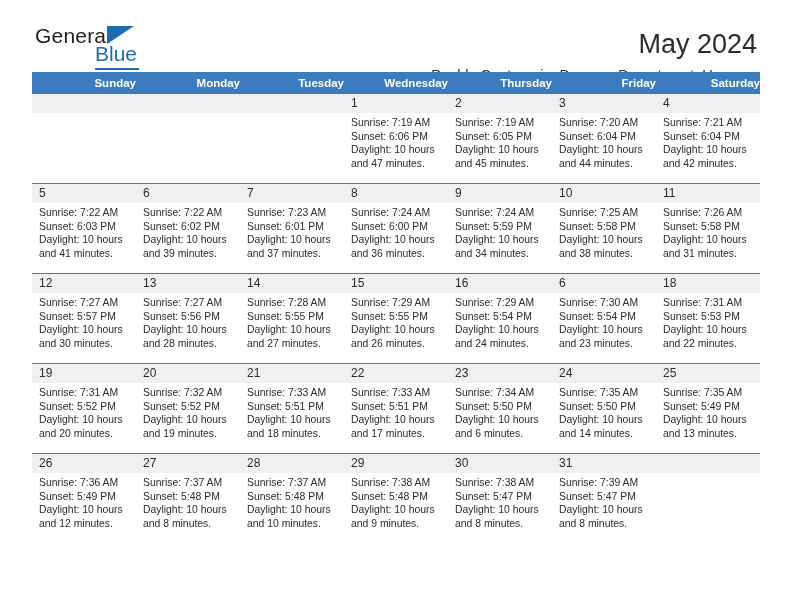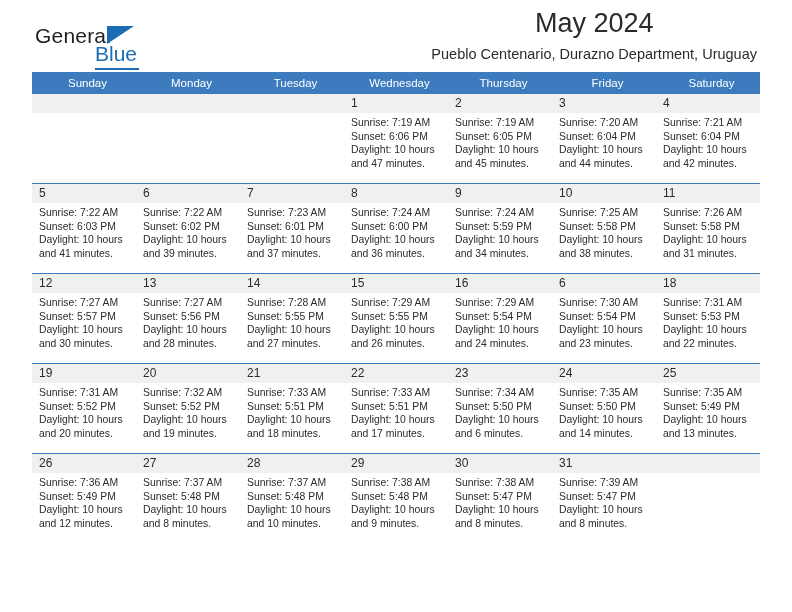--- a/index.html
+++ b/index.html
@@ -68,22 +68,22 @@
     left: 60px;
     top: 44px;
     width: 44px;
     height: 2px;
     background: #1c6cb3;
   }
 
   .title-block {
     position: absolute;
     right: 3px;
-    top: 7px;
-    text-align: center;
+    top: 28px;
+    text-align: right;
   }
   .cal-title {
     font-size: 27px;
     font-weight: normal;
     color: #2b2b2b;
     line-height: 32px;
     white-space: nowrap;
   }
   .cal-subtitle {
     margin-top: 7px;
@@ -100,22 +100,22 @@
     border-collapse: collapse;
     table-layout: fixed;
   }
 
   .weekday-row {
     background: #3c7cbe;
   }
   .weekday {
     color: #ffffff;
     font-size: 11.5px;
-    font-weight: normal;
-    text-align: center;
+    font-weight: bold;
+    text-align: right;
     padding: 5px 0 5px 7px;
     height: 19px;
     box-sizing: border-box;
     width: 104px;
   }
 
   .week {
     border-top: 1px solid #3c7cbe;
   }
   .week.first { border-top: none; }

